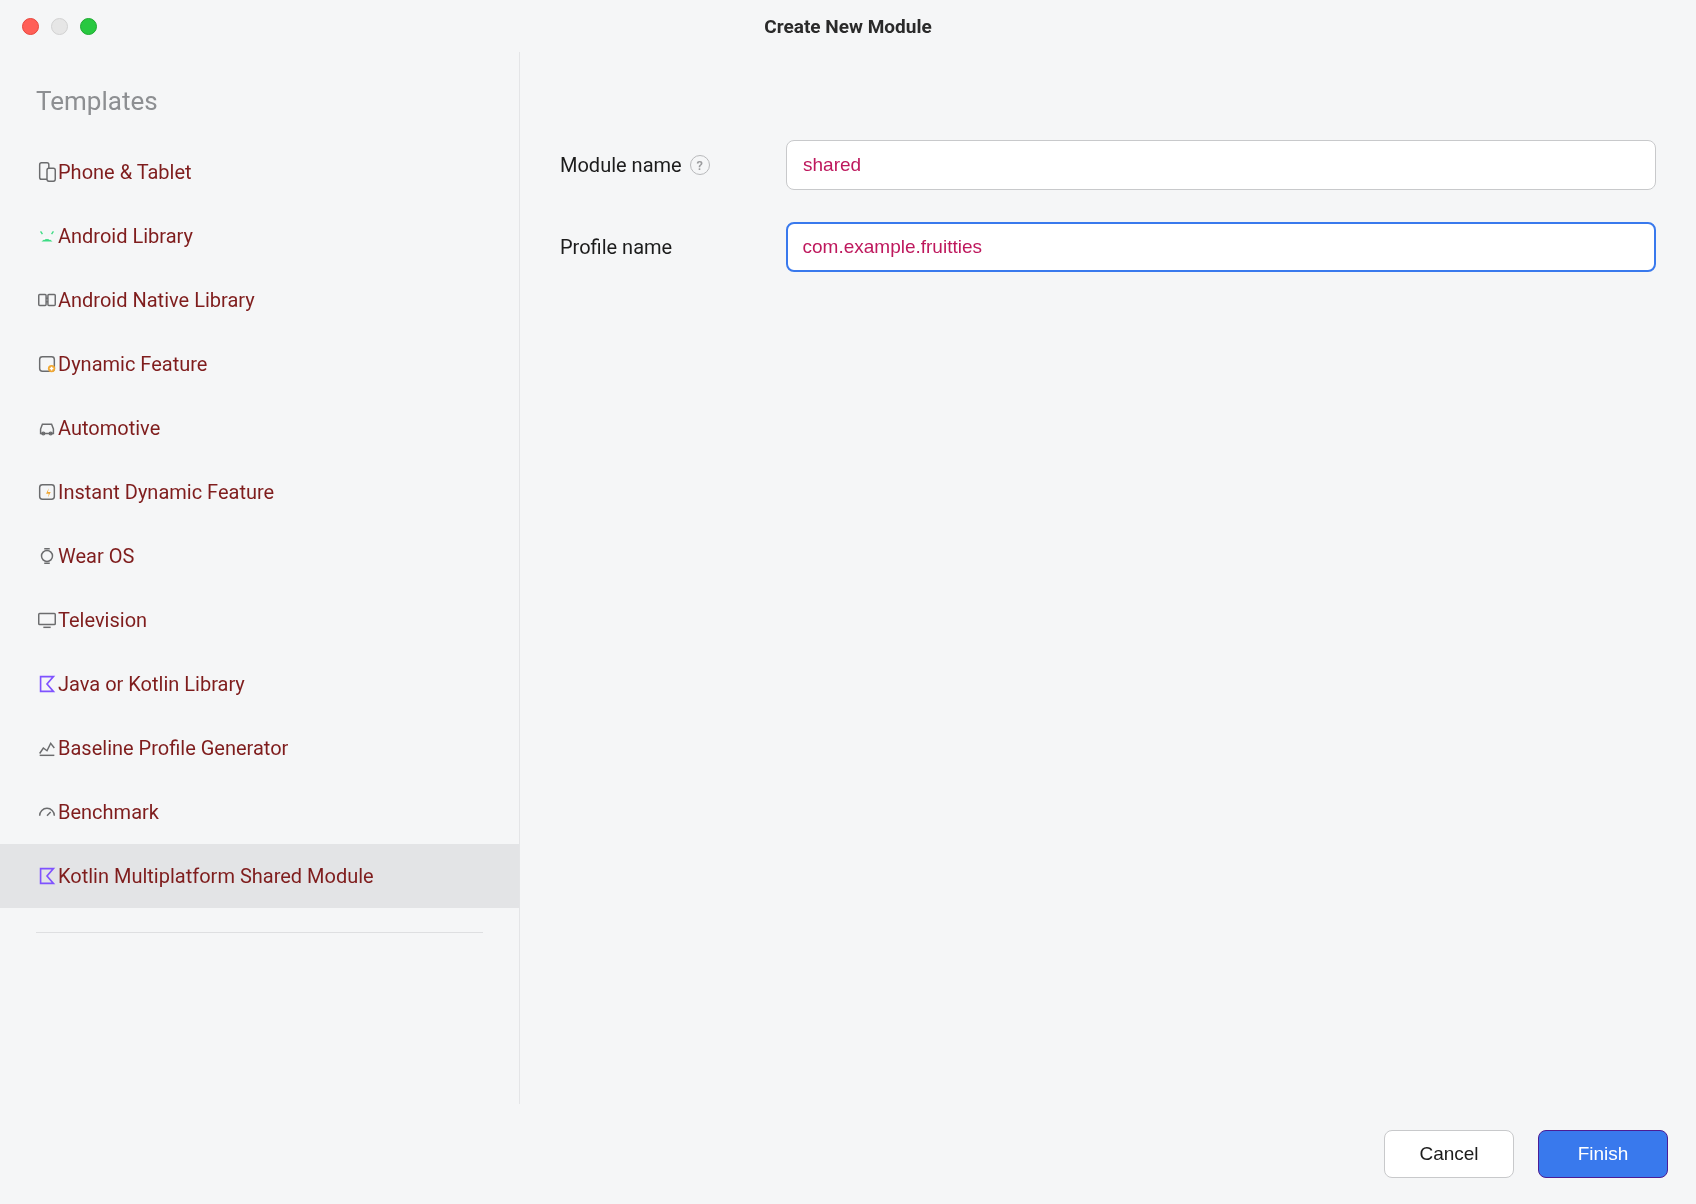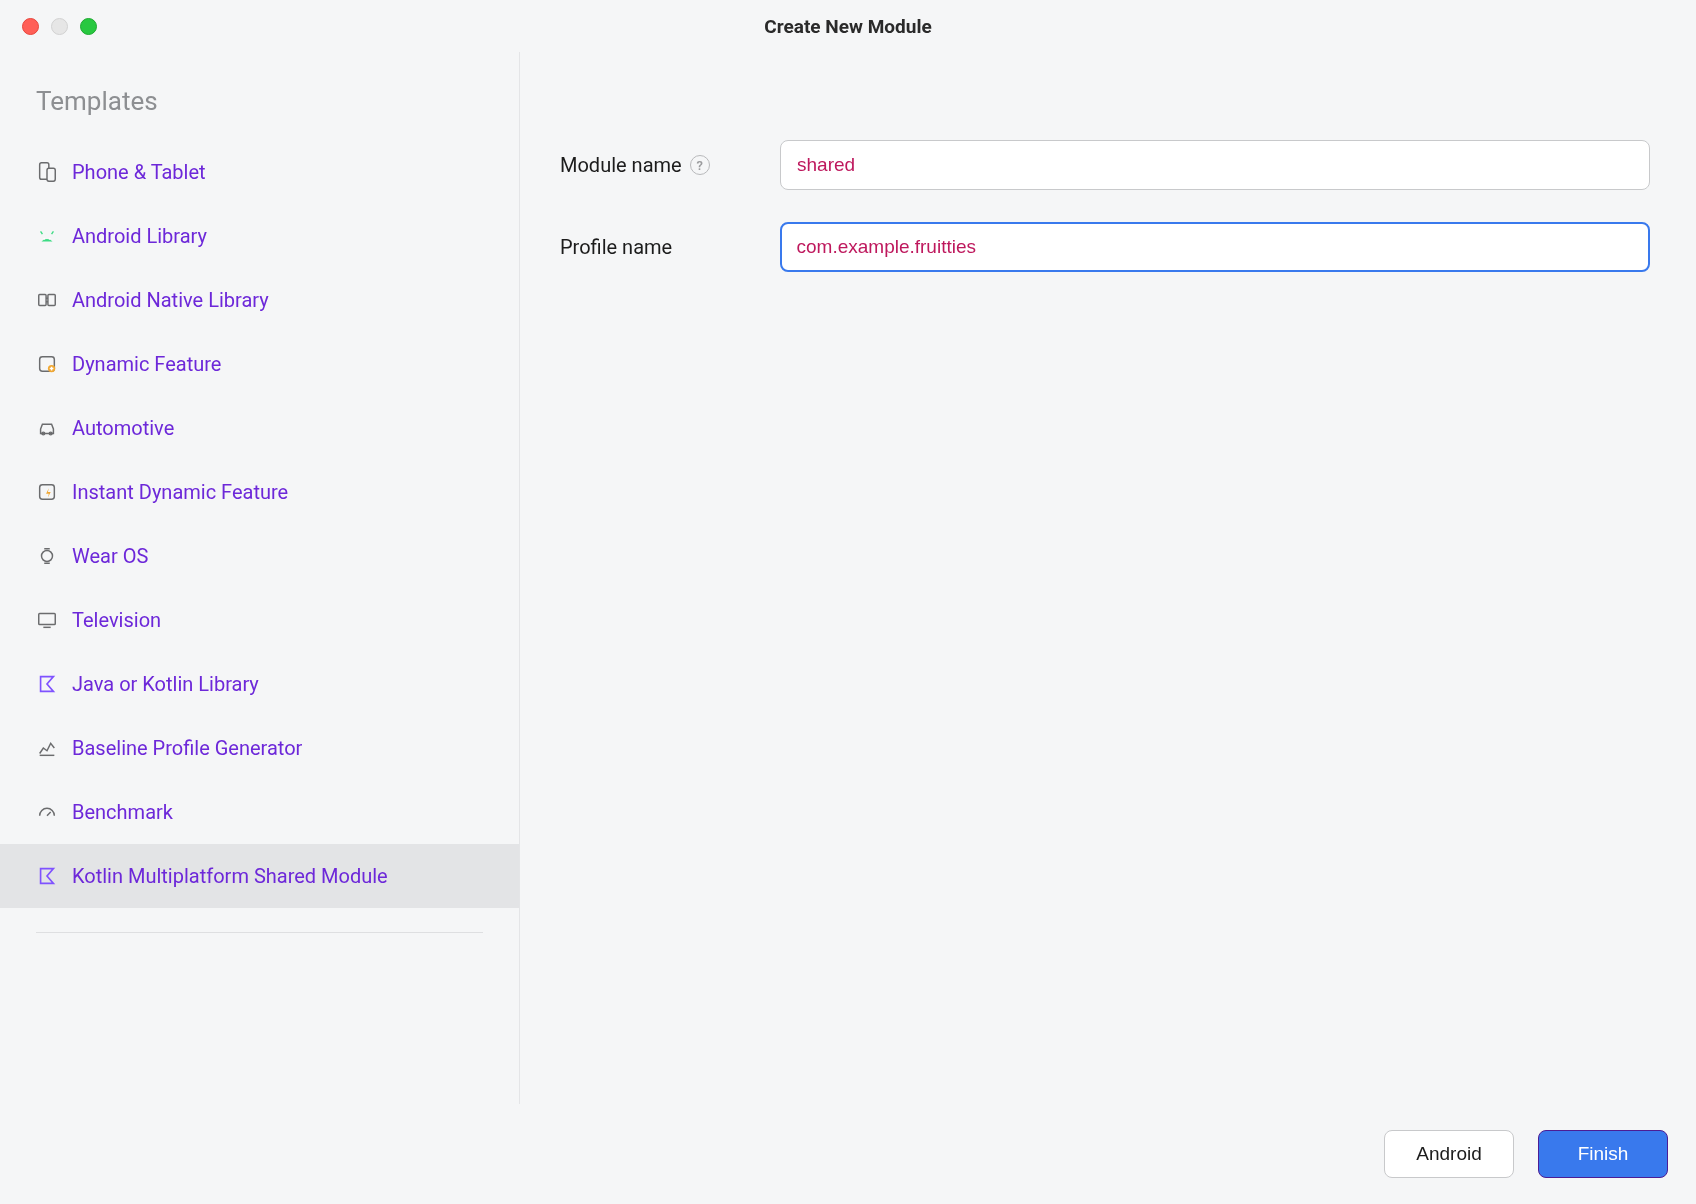--- a/index.html
+++ b/index.html
@@ -65,25 +65,24 @@
   .sidebar-heading {
     font-size: 26px;
     color: #8d8f92;
     font-weight: 400;
     padding: 0 0 24px 36px;
   }
   .template-list { display: flex; flex-direction: column; }
   .template-item {
     display: flex;
     align-items: center;
-    gap: 14px;
     height: 64px;
     padding: 0 36px;
     font-size: 20px;
-    color: #6d28d9;
+    color: #7f1d1d;
     cursor: pointer;
   }
   .template-item.selected { background: #e3e4e6; }
   .template-item .icon {
     width: 22px;
     height: 22px;
     display: flex;
     align-items: center;
     justify-content: center;
     flex-shrink: 0;
@@ -95,20 +94,21 @@
     margin: 24px 36px 20px 36px;
   }
   .main {
     flex: 1;
     padding: 88px 40px 0 40px;
   }
   .form-row {
     display: flex;
     align-items: center;
     margin-bottom: 32px;
+    justify-content: space-between;
   }
   .form-label {
     width: 220px;
     font-size: 20px;
     color: #1c1c1c;
     display: flex;
     align-items: center;
     gap: 8px;
   }
   .help-icon {
@@ -317,17 +317,17 @@
         <div class="form-label">
           <span>Profile name</span>
         </div>
         <input type="text" class="text-input focused" value="com.example.fruitties" style="">
       </div>
     </div>
 
   </div>
 
   <div class="footer">
-    <button class="btn btn-secondary">Android</button>
+    <button class="btn btn-secondary">Cancel</button>
     <button class="btn btn-primary">Finish</button>
   </div>
 
 </div>
 
 </body></html>

